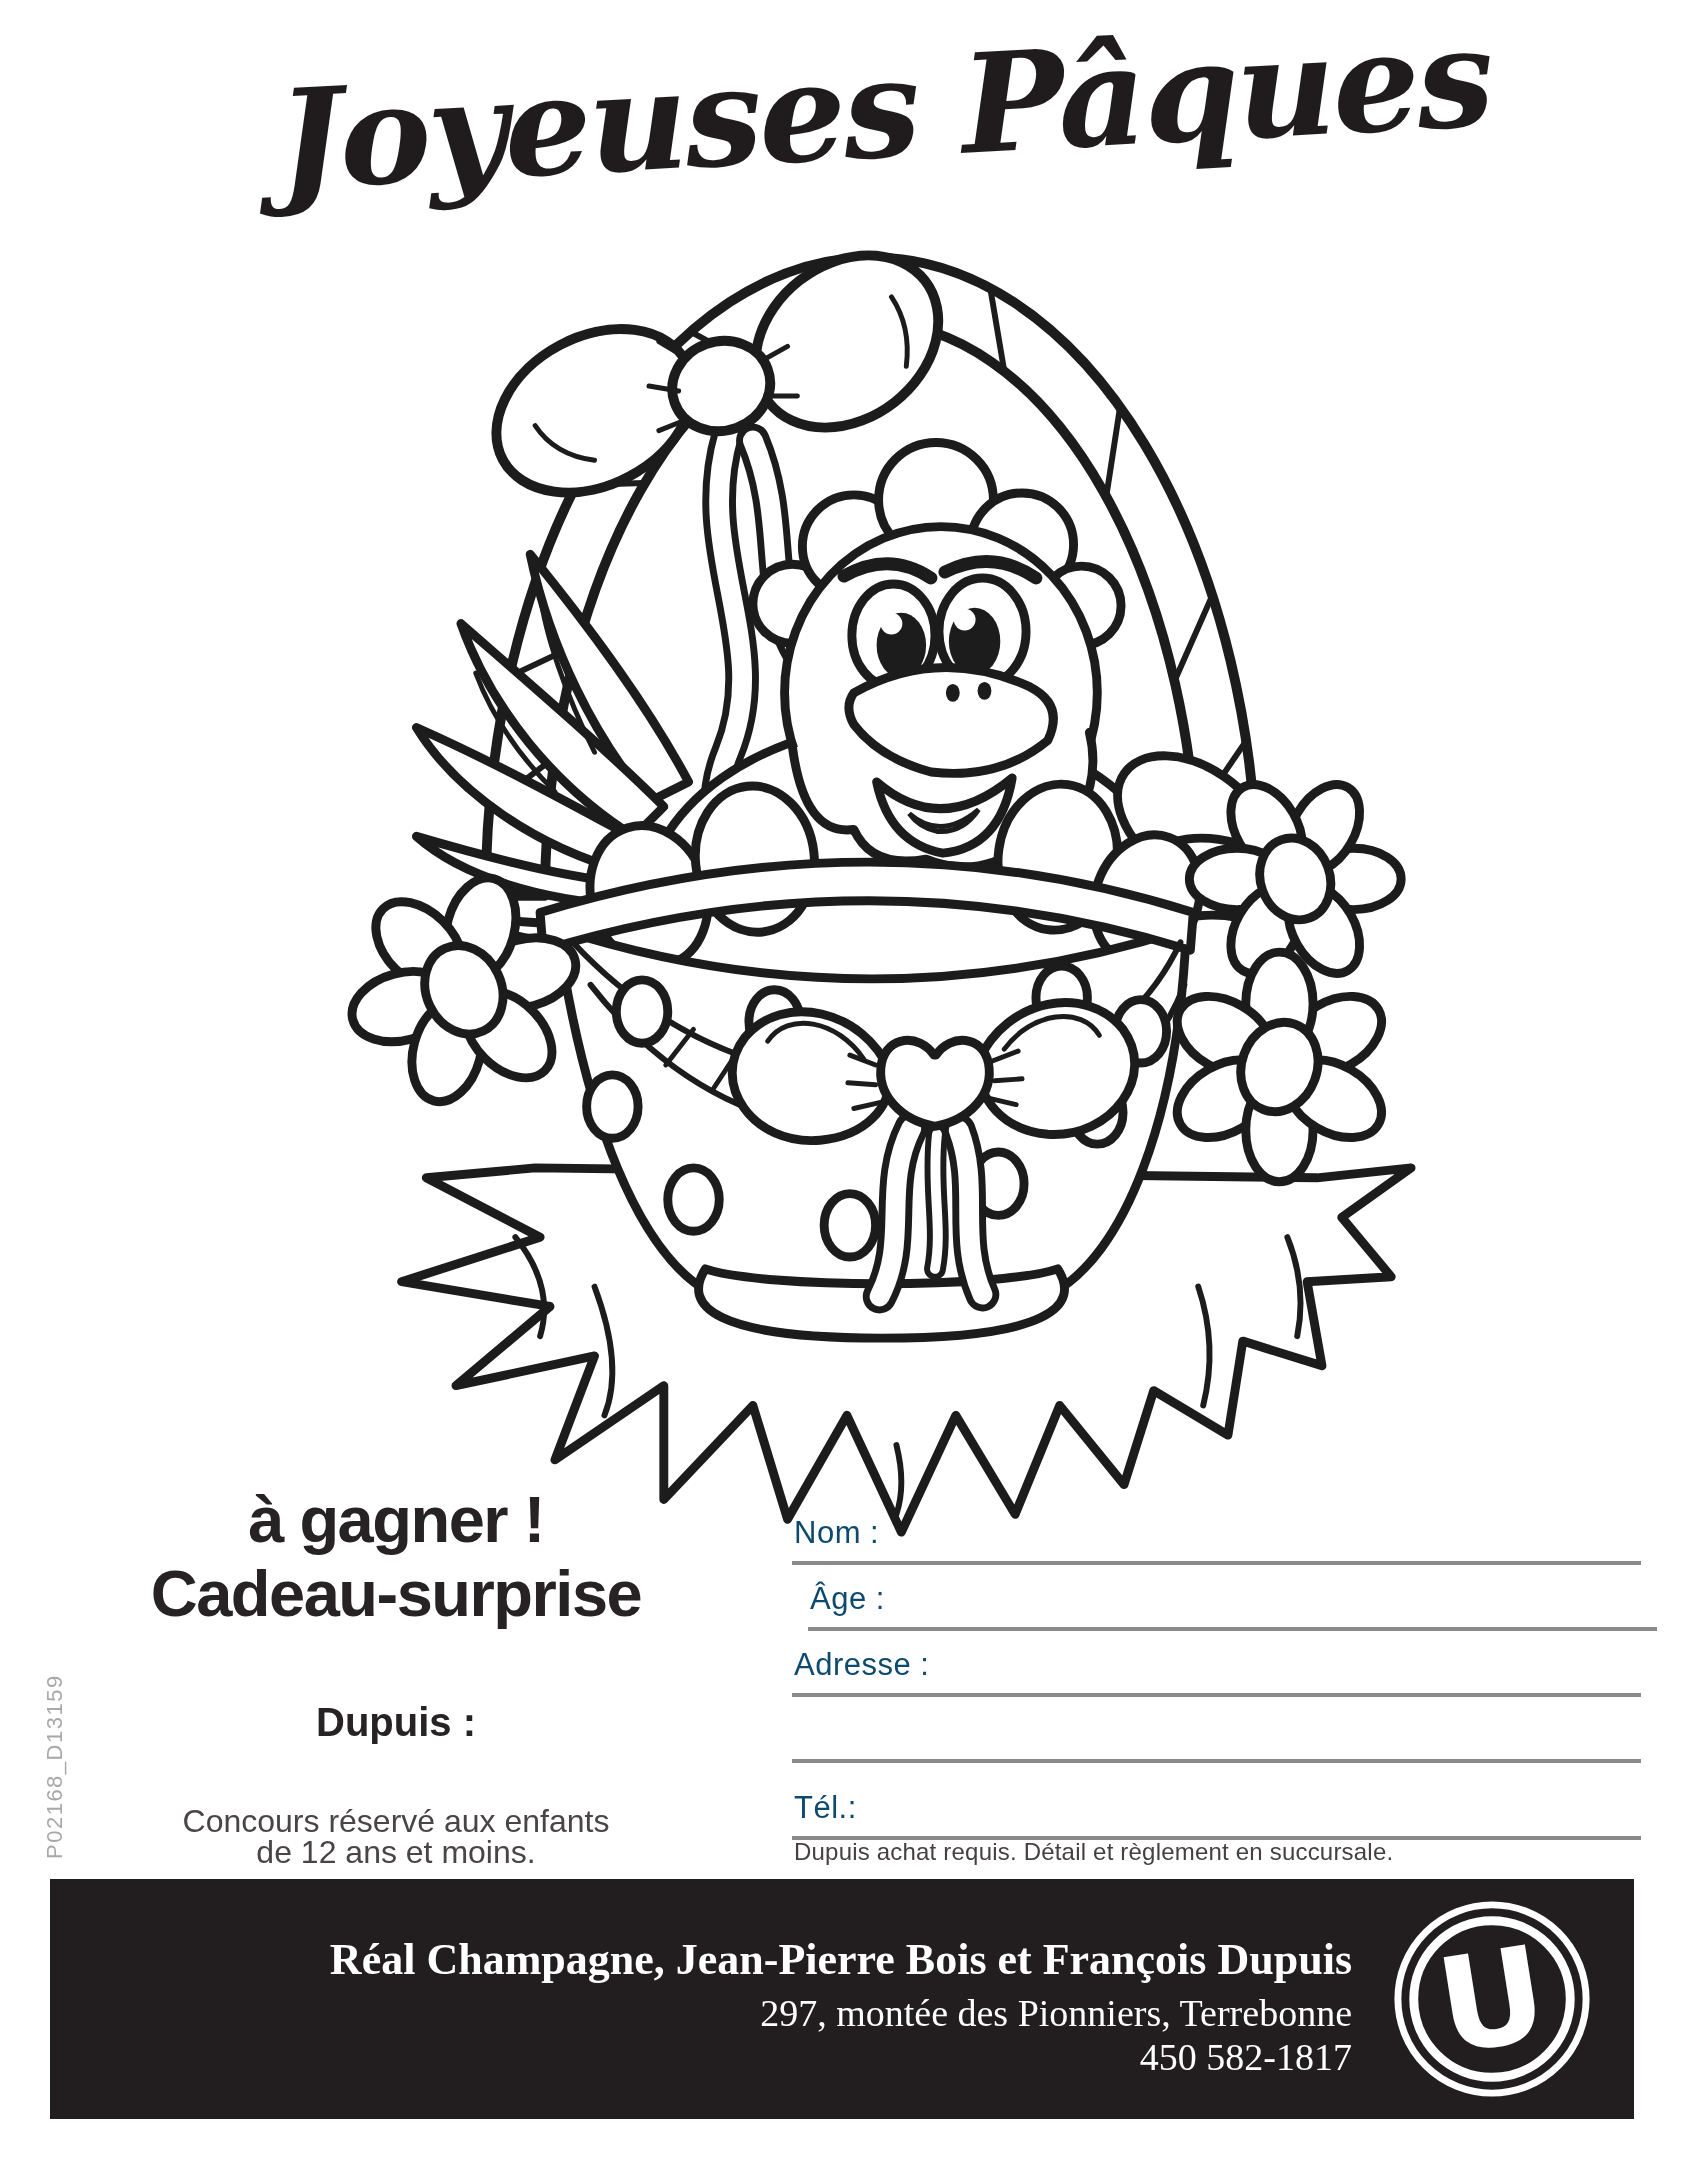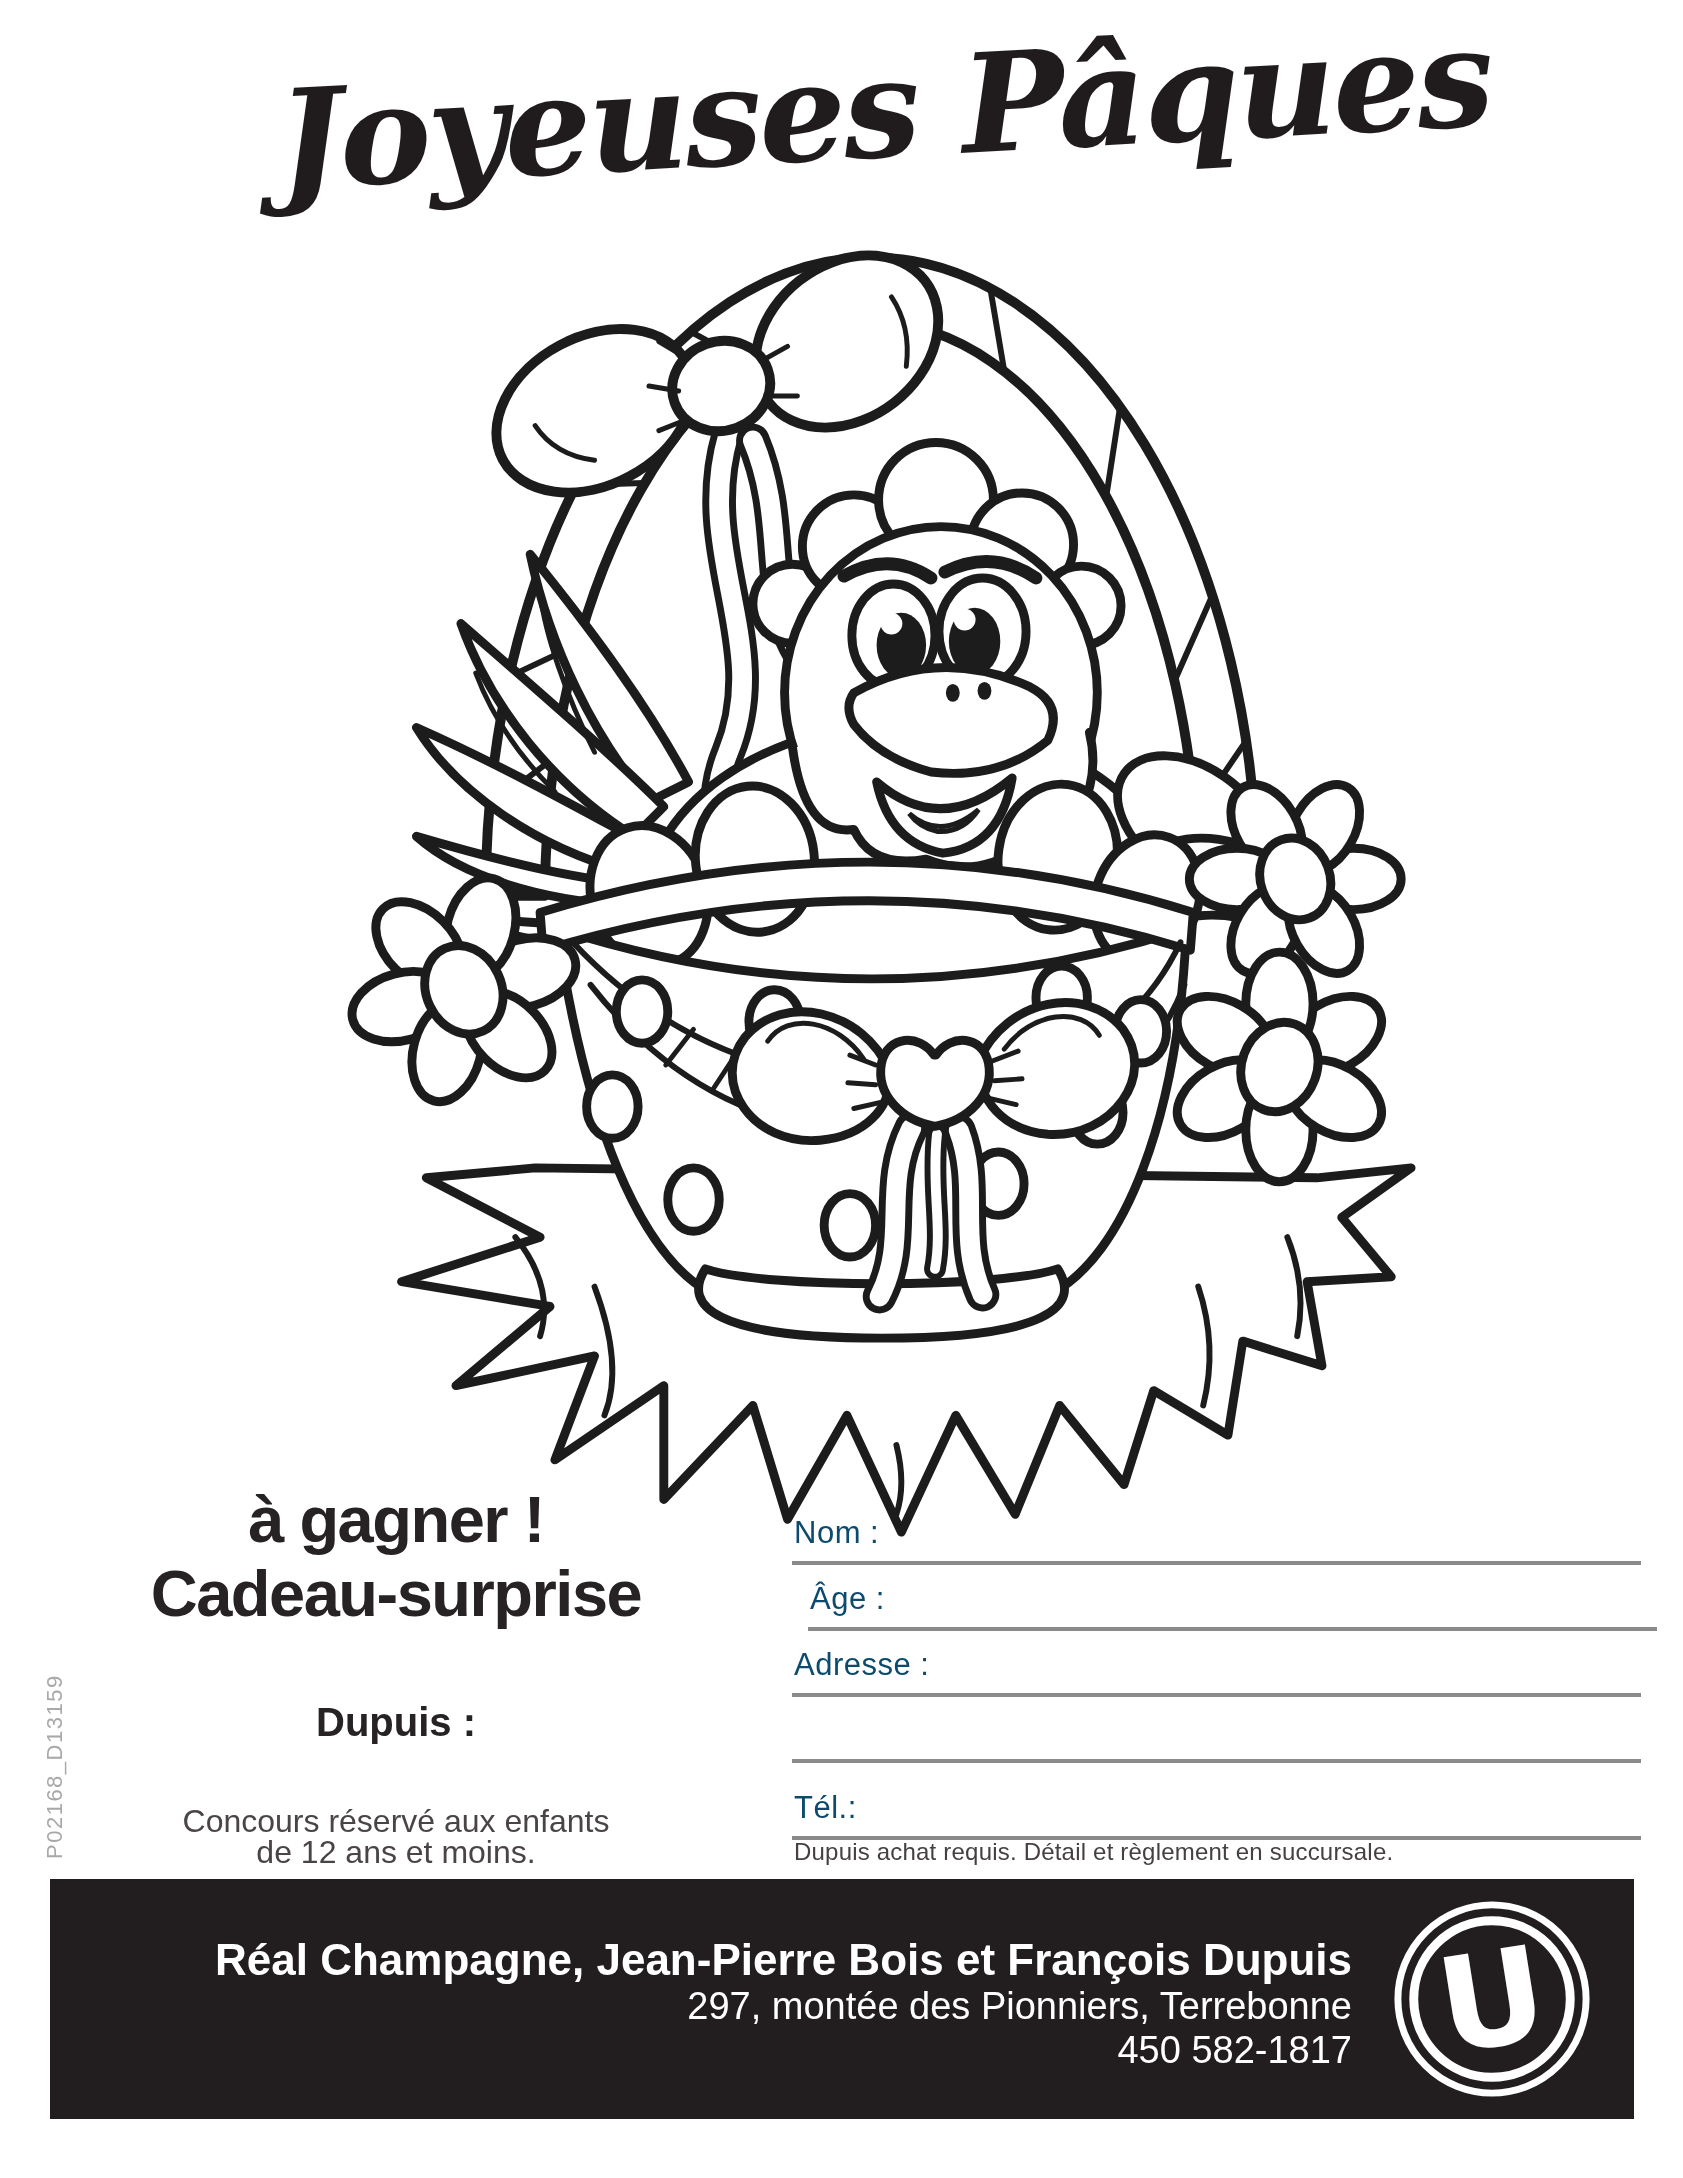--- a/index.html
+++ b/index.html
@@ -39,23 +39,23 @@
   .fline{position:absolute;left:0;right:0;bottom:0;height:4px;background:#8a8a8a;}   
   .disclaimer{position:absolute;left:2px;top:323px;font-size:24px;color:#464042;letter-spacing:0.2px;}
 
   
   .printcode{position:absolute;left:42px;top:1859px;transform:rotate(-90deg);
              transform-origin:left top;font-size:22px;letter-spacing:1.5px;color:#a8a8a8;
              white-space:nowrap;}
 
   
   .footer{position:absolute;left:50px;top:1879px;width:1584px;height:240px;background:#221e1f;}
-  .footer-text{position:absolute;top:0;right:282px;text-align:right;color:#ffffff;}
+  .footer-text{position:absolute;top:0;right:282px;text-align:right;color:#ffffff;font-family:Liberation Serif, serif;}
   .owners{margin-top:57px;font-size:44px;font-weight:bold;line-height:48px;white-space:nowrap;}
-  .address{margin-top:1px;font-size:38px;line-height:42px;white-space:nowrap;}
+  .address{margin-top:8px;font-size:38px;line-height:42px;white-space:nowrap;}
   .phone{margin-top:2px;font-size:38px;line-height:42px;white-space:nowrap;}
   .logo{position:absolute;top:16px;right:38px;width:208px;height:208px;}
   .logo-u{font-family:"DejaVu Sans", sans-serif;font-weight:bold;font-size:132px;fill:#ffffff;}
 </style>
 </head>
 <body>
 
 <div class="page">
 
   <div class="title">Joyeuses Pâques</div>

